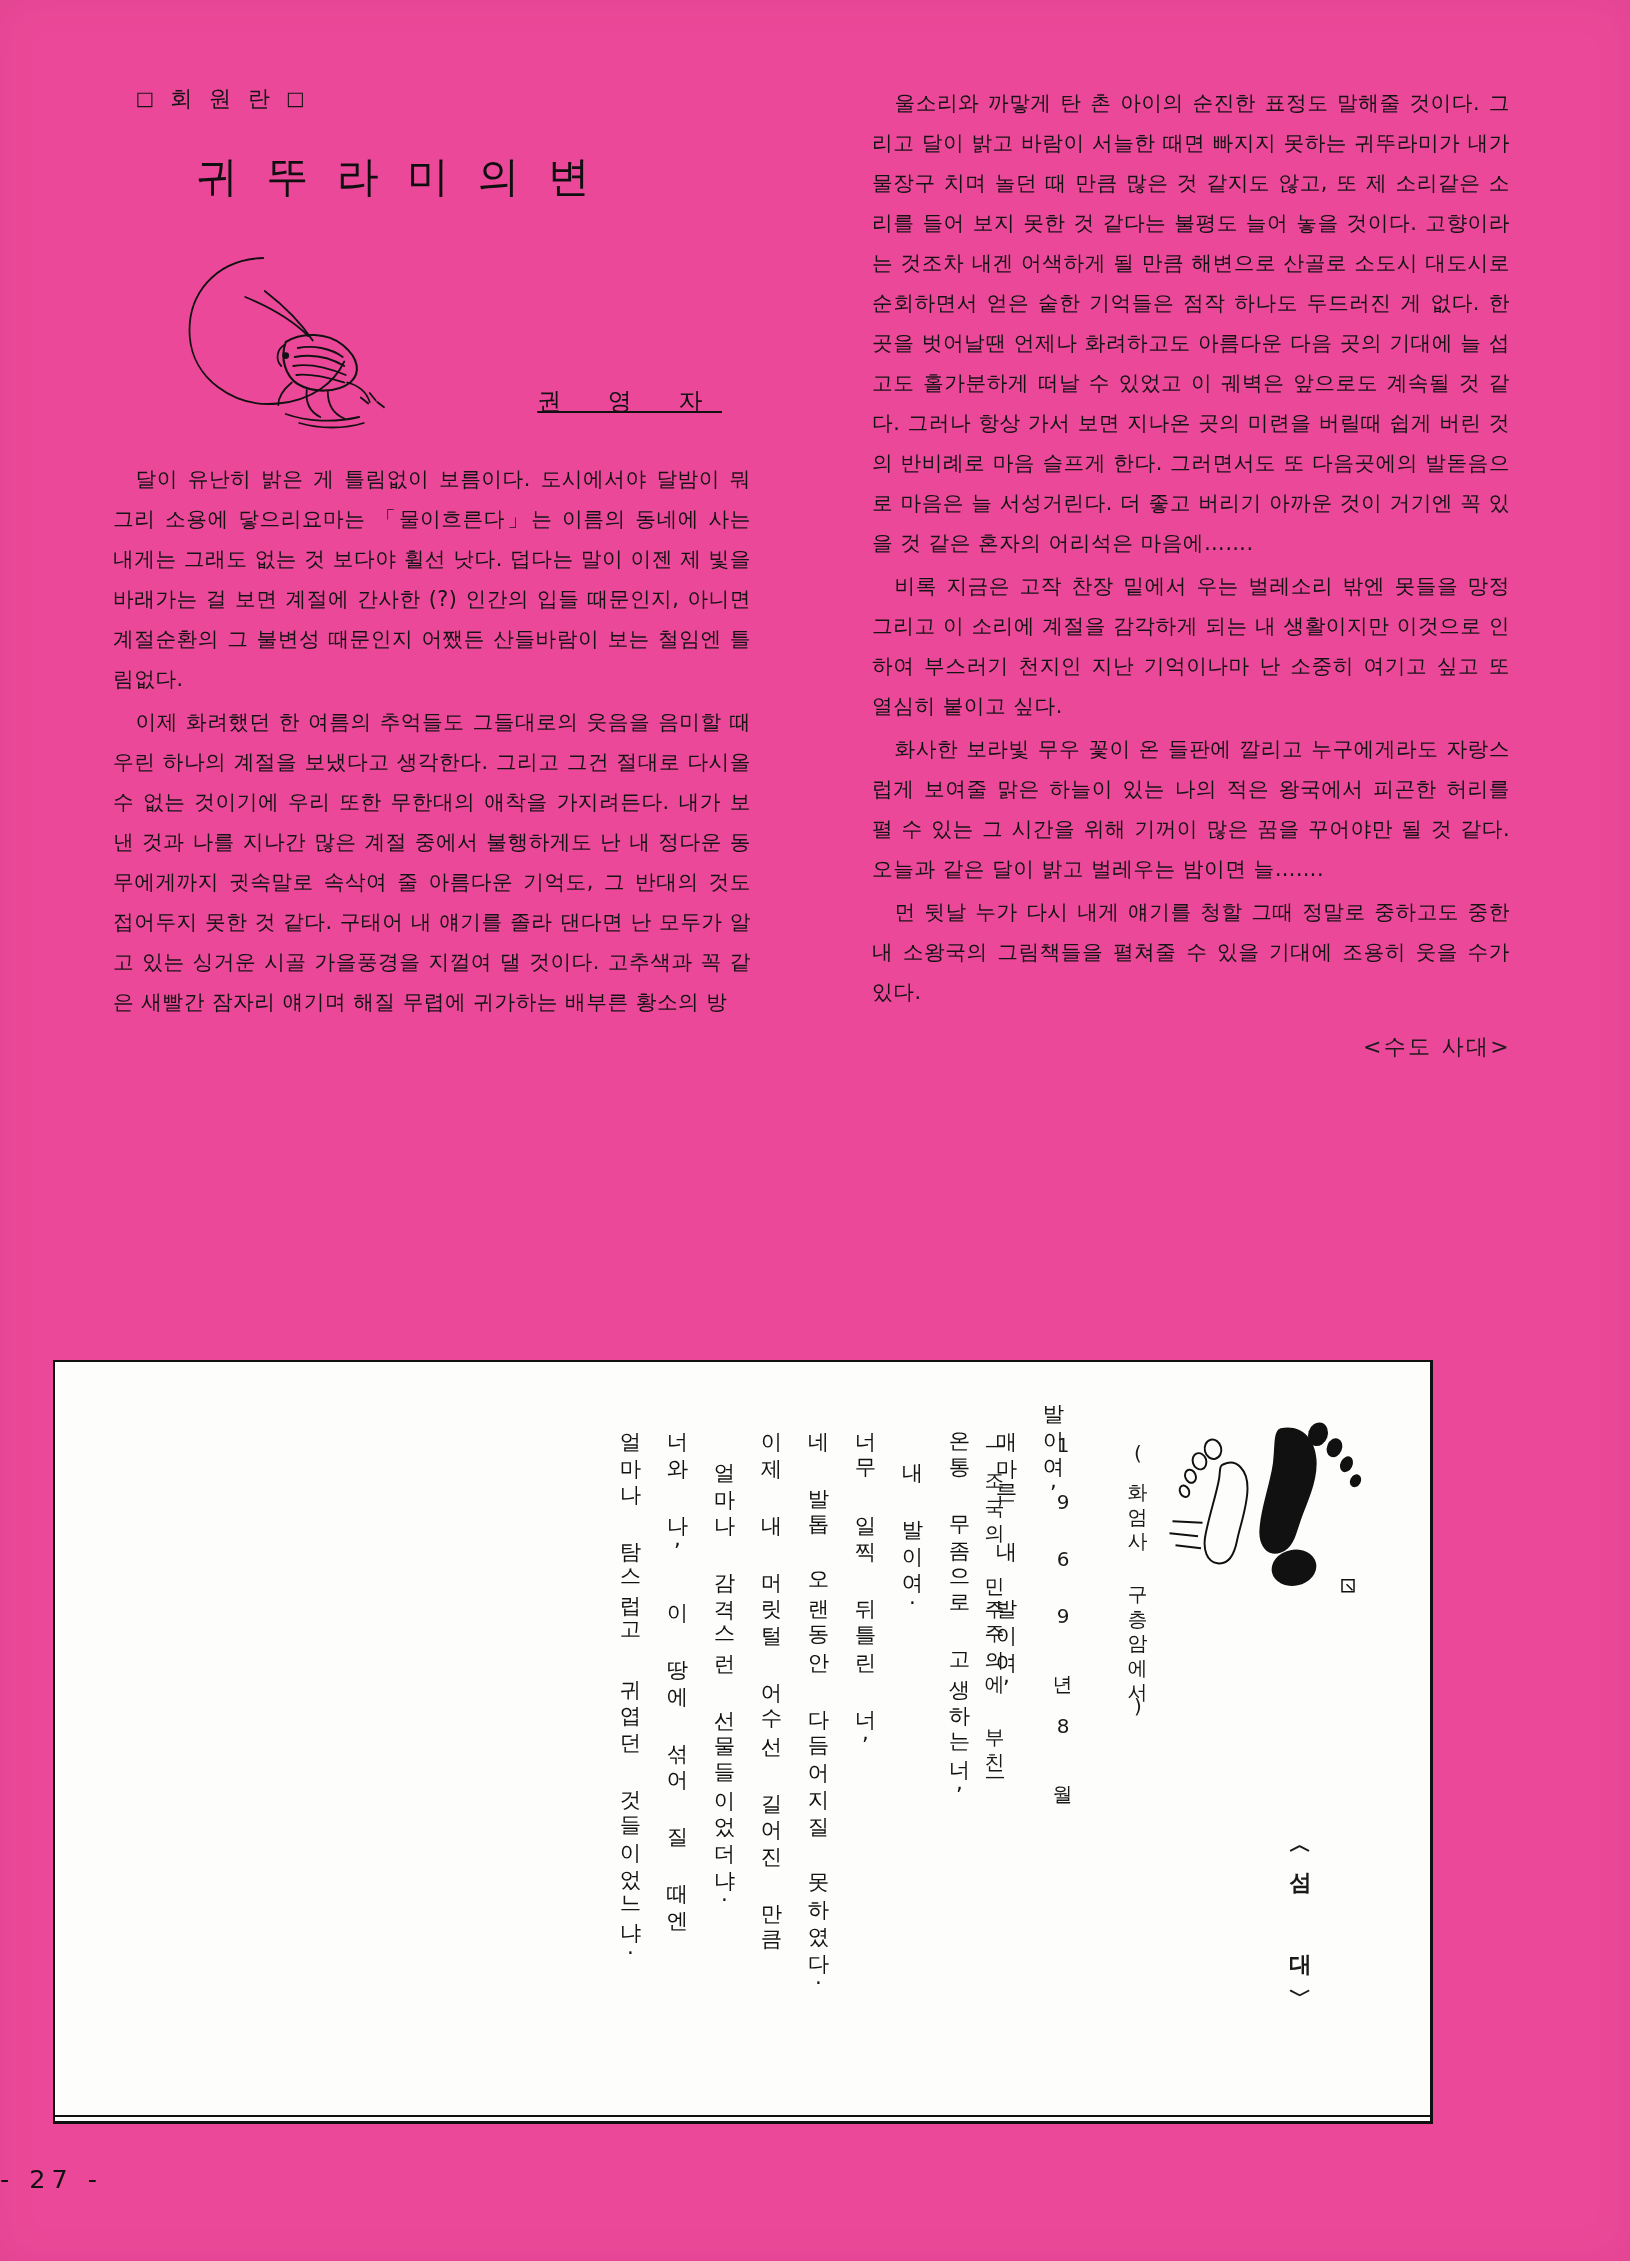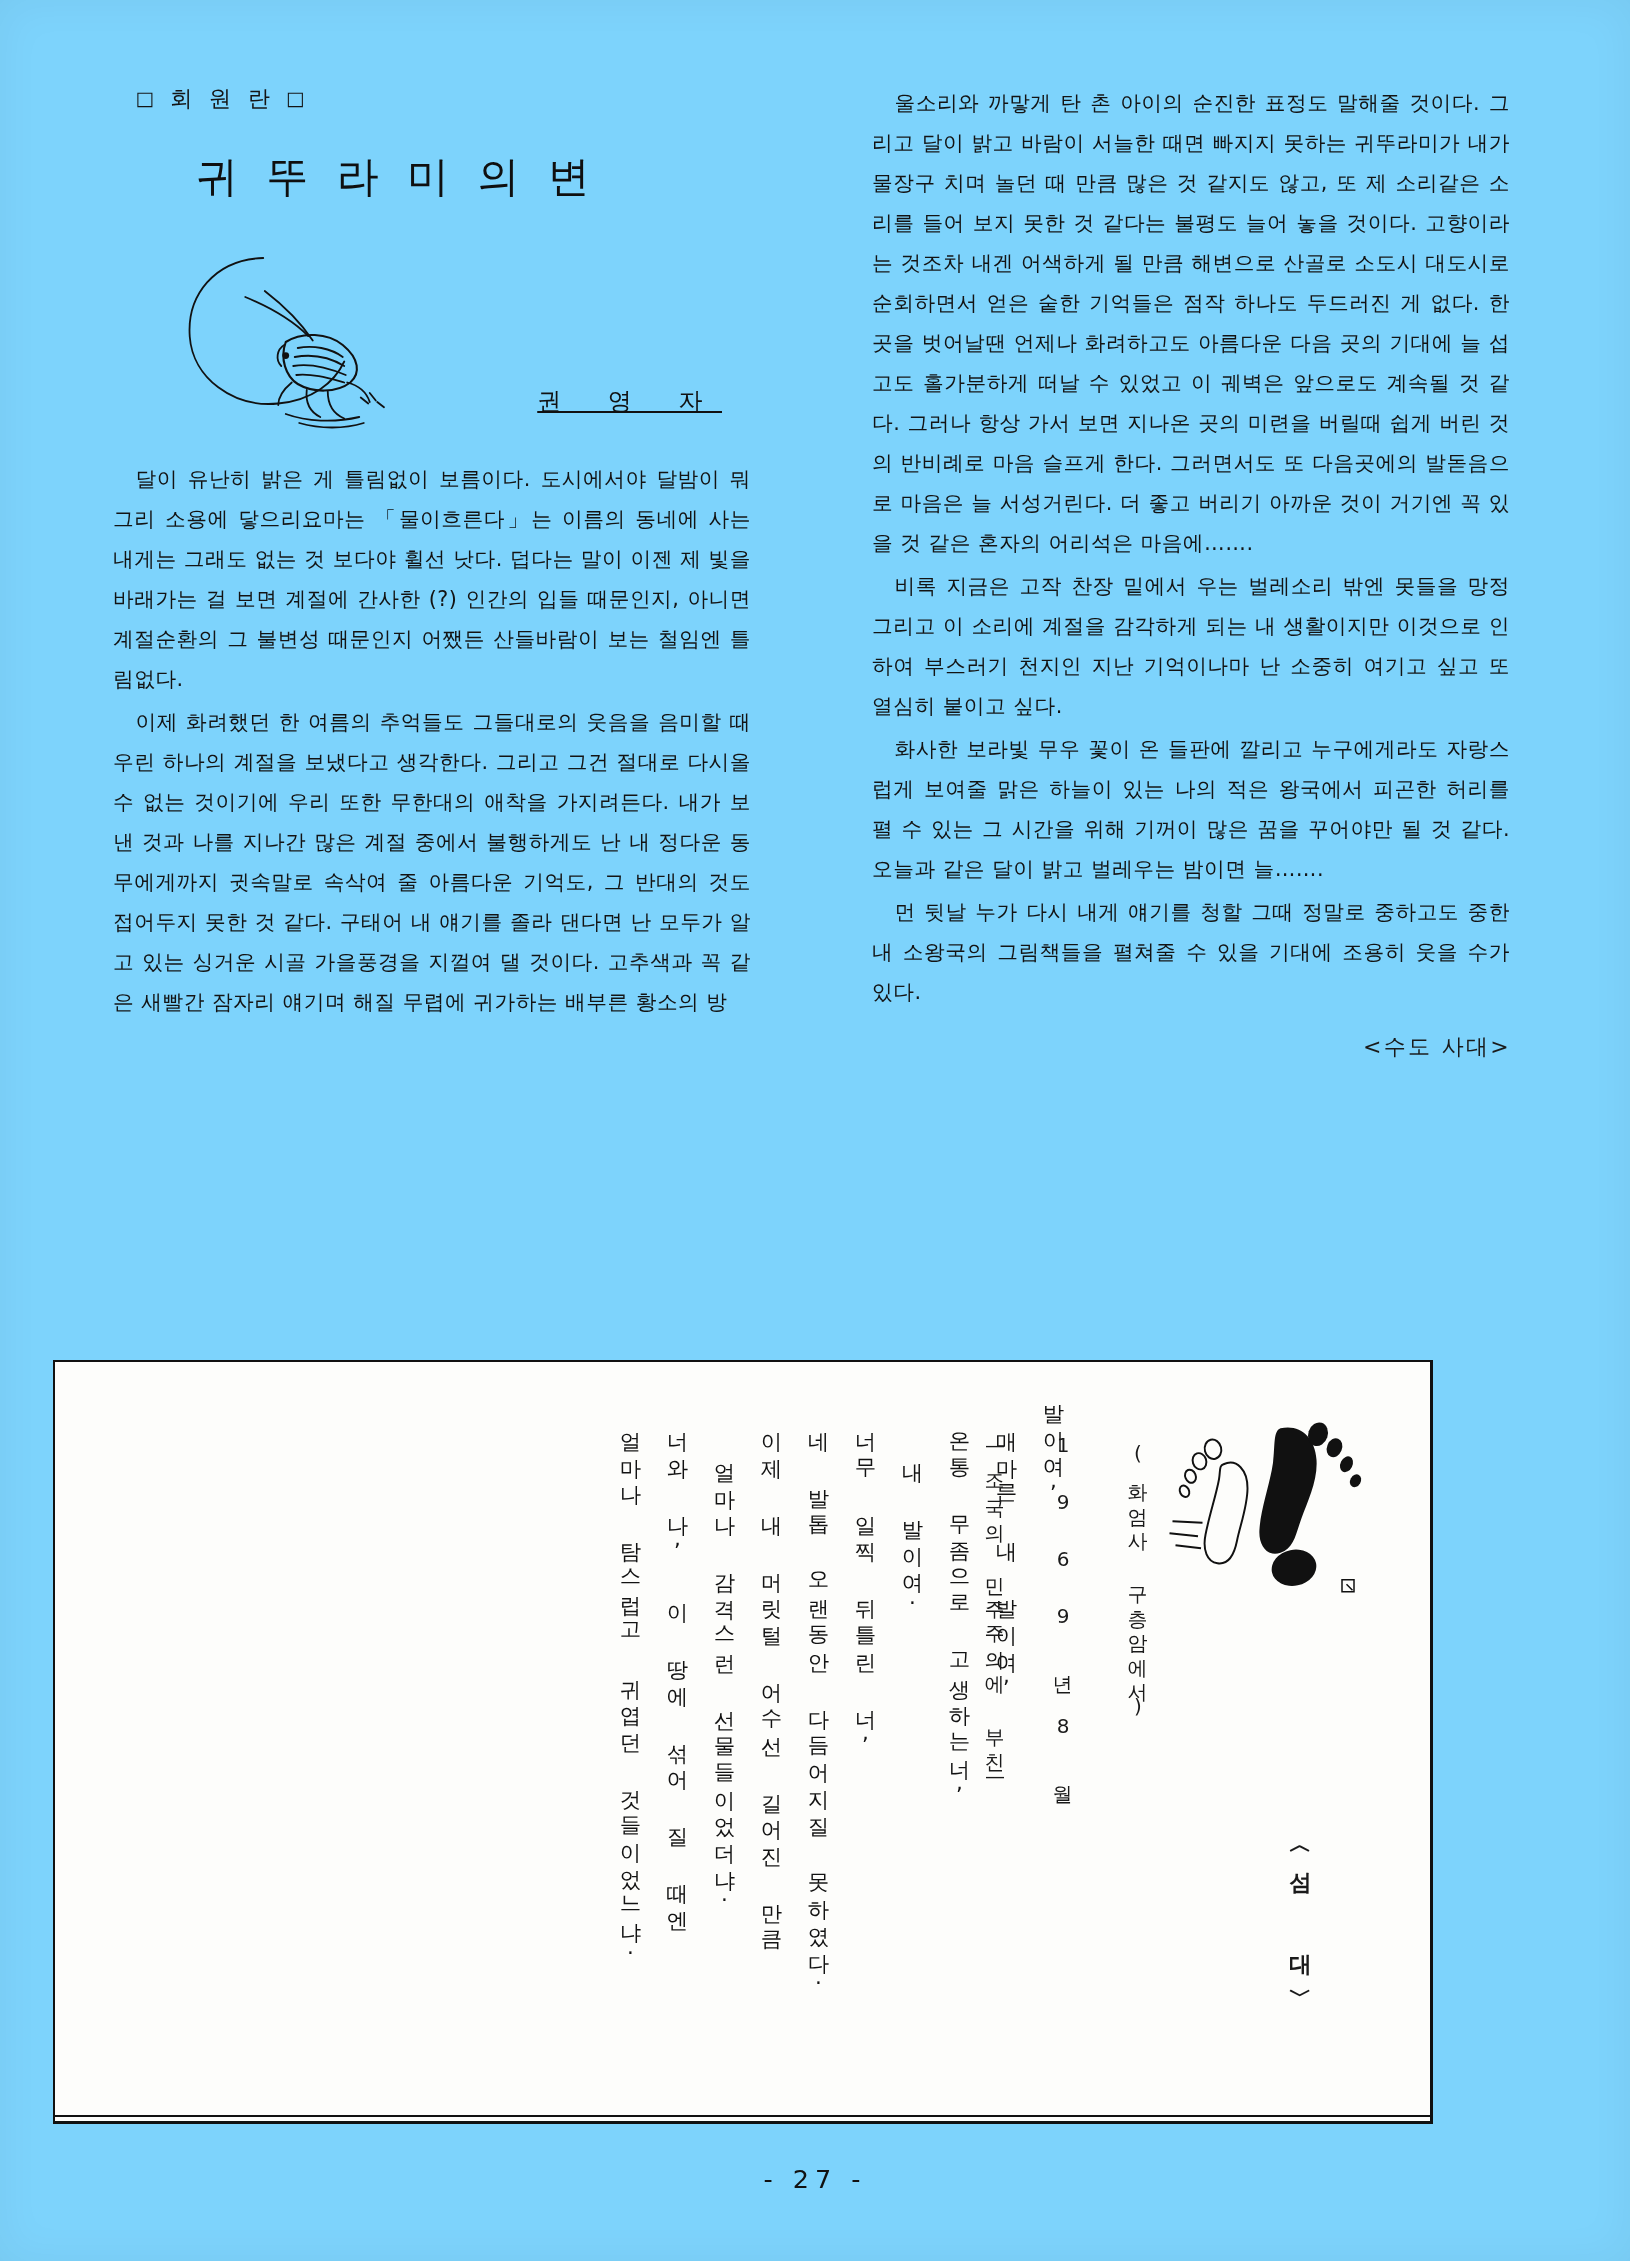--- a/index.html
+++ b/index.html
@@ -11,21 +11,21 @@
     width: 1630px;
     height: 2261px;
     position: relative;
     font-family: "DejaVu Sans", sans-serif;
     color: #1a1a1a;
     overflow: hidden;
   }
   .page {
     position: absolute;
     inset: 0;
-    background: #7dd3fc;
+    background: #ec4899;
   }
   
   .scan-edge {
     position: absolute;
     inset: 0;
     box-shadow: inset 0 0 45px rgba(0,0,0,0.05);
     pointer-events: none;
   }
 
   
@@ -194,21 +194,20 @@
     letter-spacing: 16.5px;
     white-space: nowrap;
     font-weight: 600;
   }
 
   .pagenum {
     position: absolute;
     left: 0;
     right: 0;
     top: 2164px;
-    text-align: center;
     font-size: 25.5px;
     letter-spacing: 6px;
     color: #111;
   }
 
   .rule-bottom {
     position: absolute;
     left: 53px;
     top: 2115px;
     width: 1379px;

